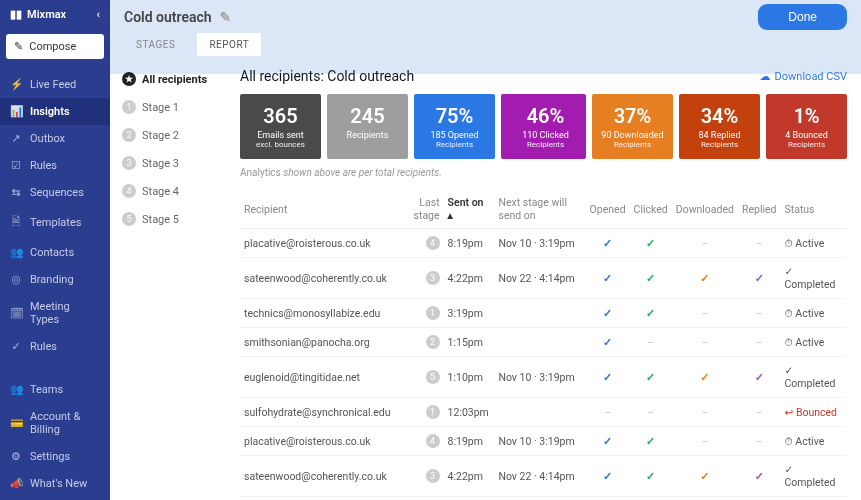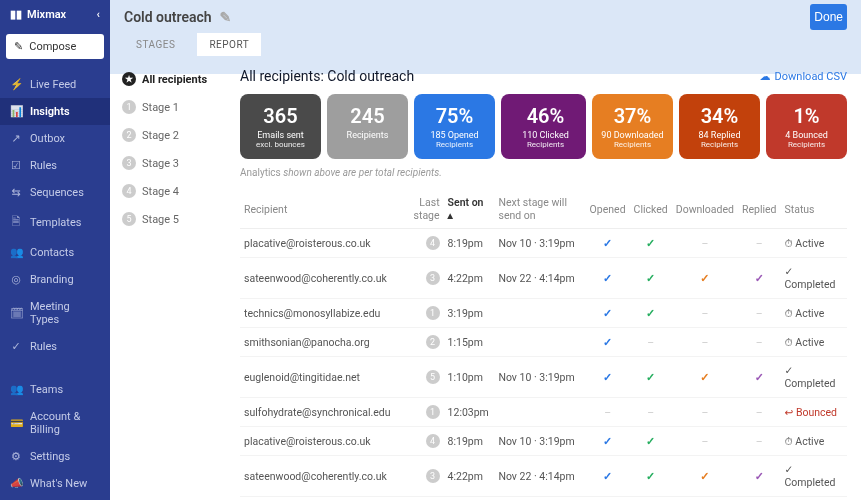--- a/index.html
+++ b/index.html
@@ -14,40 +14,40 @@
 .nav-section { margin-top: 6px; }
 .nav-item { padding: 7px 10px; display: flex; align-items: center; gap: 8px; cursor: pointer; font-size: 11px; }
 .nav-item.active { background: #20307a; color: #fff; font-weight: 600; }
 .nav-item .icon { width: 12px; text-align: center; opacity: 0.85; }
 .nav-sep { height: 10px; }
 
 
 .topbar { position: fixed; left: 110px; top: 0; right: 0; height: 74px; background: #dbe7f7; display: flex; flex-direction: column; }
 .topbar-row { display: flex; align-items: center; justify-content: space-between; padding: 4px 14px 0 14px; height: 30px; }
 .title { font-size: 14px; font-weight: 600; color: #444; display: flex; align-items: center; gap: 8px; }
-.done-btn { background: #2b78e4; color: #fff; border: none; border-radius: 3px; padding: 6px 4px; font-size: 12px; cursor: pointer; }
+.done-btn { background: #2b78e4; color: #fff; border: none; border-radius: 9px; padding: 6px 30px; font-size: 12px; cursor: pointer; }
 .tabs { display: flex; gap: 10px; padding: 0 14px; height: 26px; align-items: flex-end; }
 .tab { padding: 6px 12px; font-size: 10px; letter-spacing: 0.5px; color: #888; background: transparent; cursor: pointer; }
 .tab.active { background: #fff; color: #555; }
 
 
 .main { position: fixed; left: 110px; top: 56px; right: 0; bottom: 0; display: flex; }
 .stage-list { width: 130px; padding: 12px 10px; }
 .stage-item { display: flex; align-items: center; gap: 6px; padding: 4px 2px; margin-bottom: 6px; cursor: pointer; font-size: 11px; color: #666; }
 .stage-item .badge { width: 14px; height: 14px; border-radius: 50%; background: #ccc; color: #fff; font-size: 9px; display: flex; align-items: center; justify-content: center; }
 .stage-item.all .badge { background: #222; }
 .stage-item.all { font-weight: 700; color: #222; }
 
 .content { flex: 1; padding: 12px 14px 0 0; overflow-y: auto; }
 .content-header { display: flex; justify-content: space-between; align-items: center; margin-bottom: 10px; }
 .content-title { font-size: 14px; color: #0f172a; }
 .download { color: #2b78e4; font-size: 11px; cursor: pointer; display: flex; align-items: center; gap: 4px; }
 
 .stat-cards { display: flex; gap: 6px; margin-bottom: 8px; }
-.card { flex: 1; color: #fff; text-align: center; padding: 10px 4px; border-radius: 8px; }
+.card { flex: 1; color: #fff; text-align: center; padding: 10px 4px; border-radius: 2px; }
 .card .big { font-size: 20px; font-weight: 600; }
 .card .l1 { font-size: 9px; margin-top: 2px; }
 .card .l2 { font-size: 8px; opacity: 0.9; }
 .note { font-size: 10px; color: #999; font-style: italic; margin-bottom: 12px; }
 .note .pre { font-style: normal; }
 
 table { width: 100%; border-collapse: collapse; font-size: 10.5px; }
 th { text-align: left; font-weight: 400; color: #888; padding: 6px 4px; border-bottom: 1px solid #eee; }
 th.sorted { color: #333; font-weight: 600; }
 td { padding: 7px 4px; border-bottom: 1px solid #f3f3f3; color: #555; }
@@ -205,21 +205,21 @@
         <div class="card" style="background: rgb(158, 158, 158);">
           <div class="big">245</div>
           <div class="l1">Recipients</div>
           <div class="l2"></div>
         </div>
         <div class="card" style="background: rgb(43, 120, 228);">
           <div class="big">75%</div>
           <div class="l1">185 Opened</div>
           <div class="l2">Recipients</div>
         </div>
-        <div class="card" style="background: #701a75; padding-left: 8px;">
+        <div class="card" style="background: #a21caf; padding-left: 8px;">
           <div class="big">46%</div>
           <div class="l1">110 Clicked</div>
           <div class="l2">Recipients</div>
         </div>
         <div class="card" style="background: rgb(230, 126, 34);">
           <div class="big">37%</div>
           <div class="l1">90 Downloaded</div>
           <div class="l2">Recipients</div>
         </div>
         <div class="card" style="background: #c2410c;">

